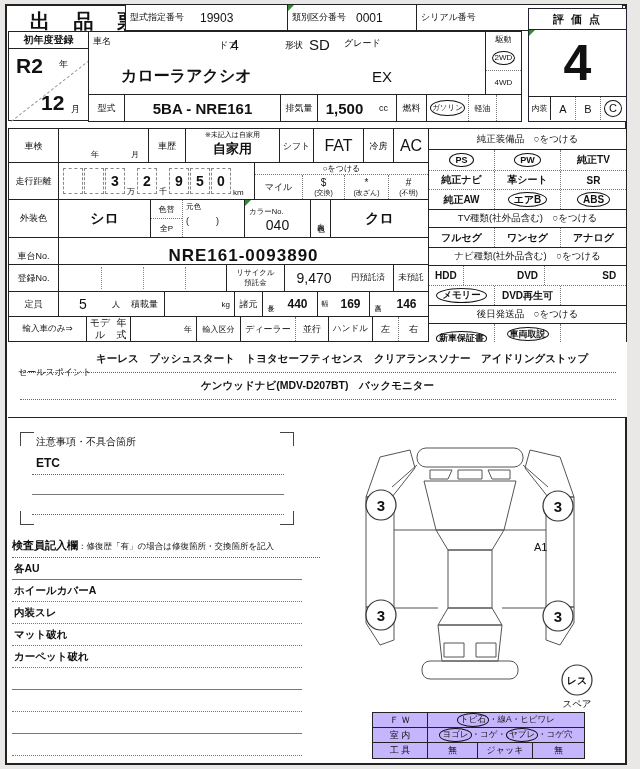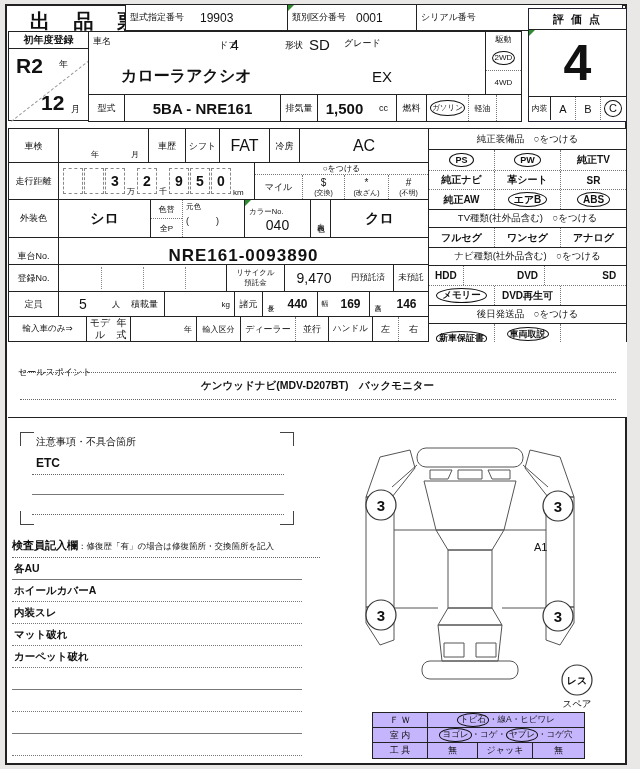--- a/index.html
+++ b/index.html
@@ -115,20 +115,24 @@
   <div class="cell last" style="font-size:9px;flex:1;">(　　　　)</div>
 </div>
 
 <div class="abs bd flex" style="left:8px;top:128px;width:421px;height:36px;">
   <div class="cell lbl" style="width:50px;">車検</div>
   <div class="cell" style="width:90px;">
     <span class="abs" style="left:32px;bottom:3px;font-size:8px;">年</span>
     <span class="abs" style="left:72px;bottom:3px;font-size:8px;">月</span>
   </div>
   <div class="cell lbl" style="width:37px;">車歴</div>
+  <div class="cell" style="width:94px;flex-direction:column;justify-content:flex-start;">
+    <span style="font-size:7px;margin-top:1px;">※未記入は自家用</span>
+    <span class="b" style="font-size:13px;">自家用</span>
+  </div>
   <div class="cell lbl" style="width:34px;">シフト</div>
   <div class="cell" style="width:50px;font-size:16px;">FAT</div>
   <div class="cell lbl" style="width:30px;">冷房</div>
   <div class="cell last" style="flex:1;font-size:16px;">AC</div>
 </div>
 
 <div class="abs bd flex" style="left:8px;top:163px;width:421px;height:38px;margin-top:-1px;">
   <div class="cell lbl" style="width:50px;">走行距離</div>
   <div class="cell" style="width:196px;justify-content:flex-start;padding-left:4px;">
     <span class="dbox"></span>
@@ -284,20 +288,21 @@
       </div>
     <div class="ocell">
         <span class="oval" style="font-size:9px;padding:0 2px;">車両取説</span>
       </div>
     <div class="ocell"></div>
   </div>
 </div>
 
 <div class="abs" style="left:8px;top:342px;width:619px;height:76px;border-bottom:1.5px solid #222;background:#fff;">
   <span class="abs" style="left:10px;top:8px;font-size:9px;margin-top:16px;">セールスポイント</span>
+  <div class="abs b" style="left:88px;top:10px;font-size:10.5px;">キーレス　プッシュスタート　トヨタセーフティセンス　クリアランスソナー　アイドリングストップ</div>
   <div class="abs dot-h" style="left:12px;top:30px;width:596px;"></div>
   <div class="abs b" style="left:0;top:37px;width:100%;text-align:center;font-size:10.5px;">ケンウッドナビ(MDV-D207BT)　バックモニター</div>
   <div class="abs dot-h" style="left:12px;top:57px;width:596px;"></div>
 </div>
 
 <div class="abs" style="left:20px;top:432px;width:274px;height:93px;">
   <div class="bk" style="top:0;left:0;border-top:1.5px solid #444;border-left:1.5px solid #444;"></div>
   <div class="bk" style="top:0;right:0;border-top:1.5px solid #444;border-right:1.5px solid #444;"></div>
   <div class="bk" style="bottom:0;left:0;border-bottom:1.5px solid #444;border-left:1.5px solid #444;"></div>
   <div class="bk" style="bottom:0;right:0;border-bottom:1.5px solid #444;border-right:1.5px solid #444;"></div>

